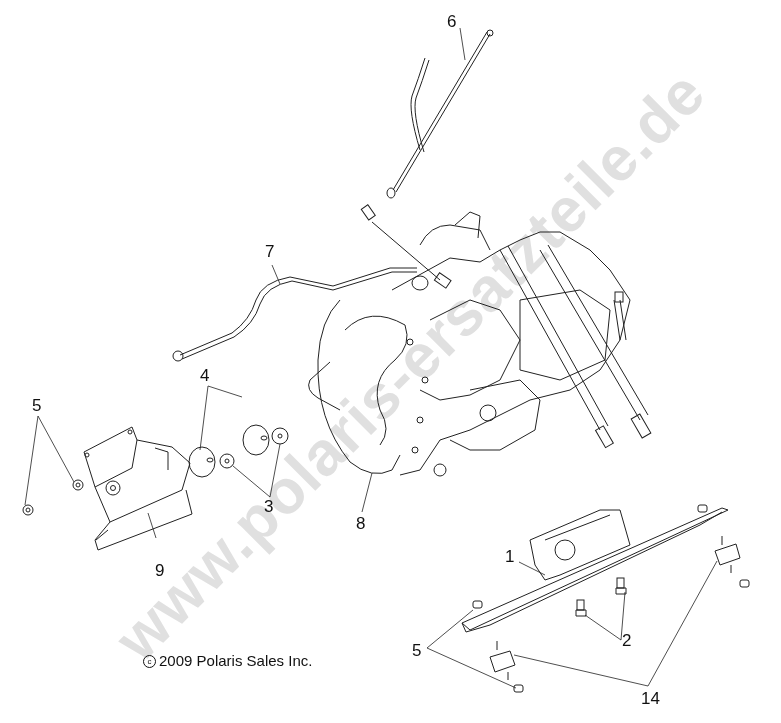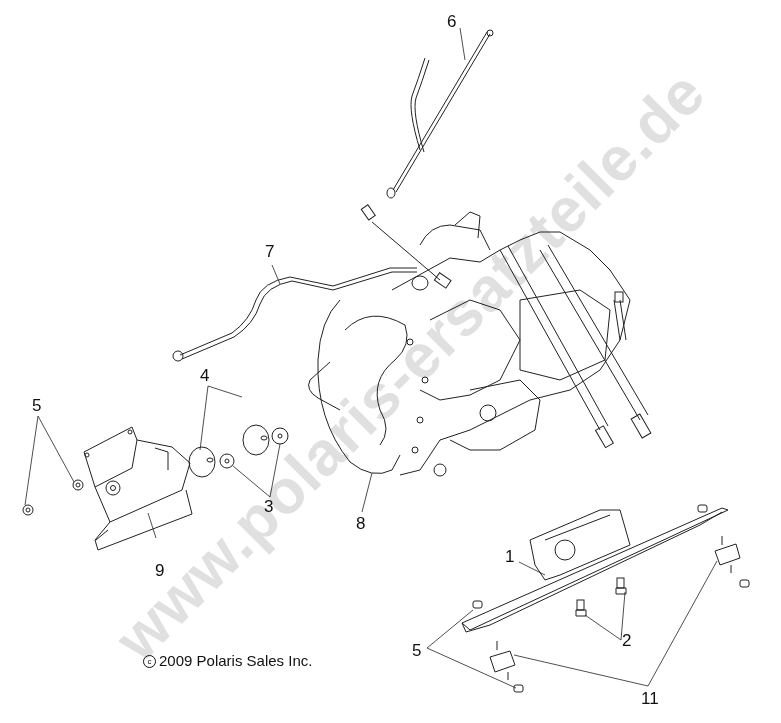--- a/index.html
+++ b/index.html
@@ -144,17 +144,17 @@
 <span class="callout" style="left:447px;top:13px">6</span>
 <span class="callout" style="left:265px;top:243px">7</span>
 <span class="callout" style="left:200px;top:367px">4</span>
 <span class="callout" style="left:32px;top:397px">5</span>
 <span class="callout" style="left:264px;top:498px">3</span>
 <span class="callout" style="left:356px;top:515px">8</span>
 <span class="callout" style="left:155px;top:562px">9</span>
 <span class="callout" style="left:505px;top:548px">1</span>
 <span class="callout" style="left:622px;top:632px">2</span>
 <span class="callout" style="left:412px;top:642px">5</span>
-<span class="callout" style="left:641px;top:690px">11</span>
+<span class="callout" style="left:641px;top:690px">14</span>
 
 <div class="copyright">
   <span class="c">c</span><span>2009 Polaris Sales Inc.</span>
 </div>
 
 </body></html>

